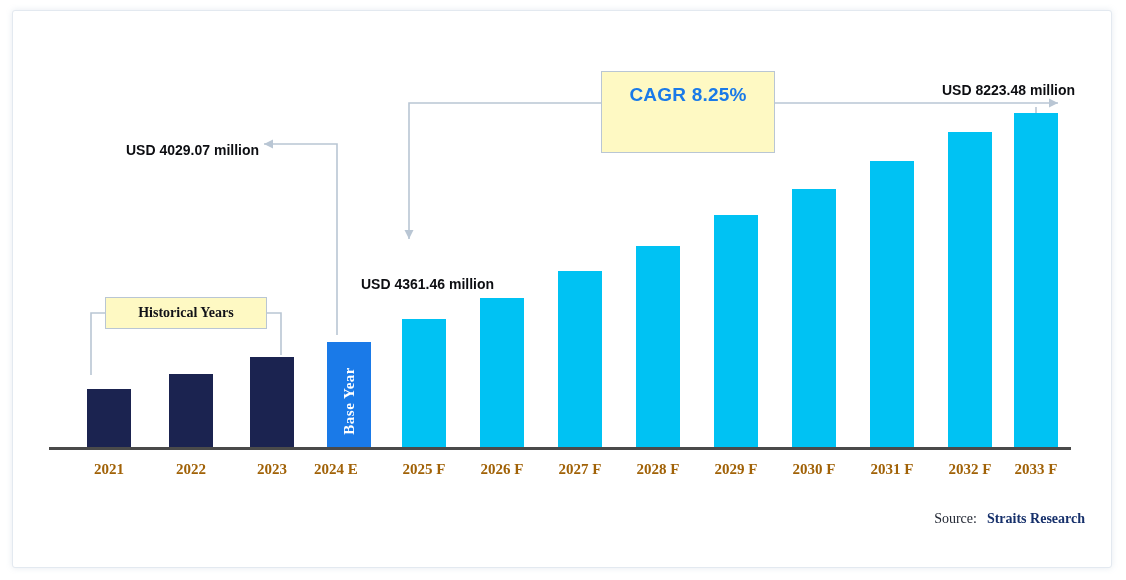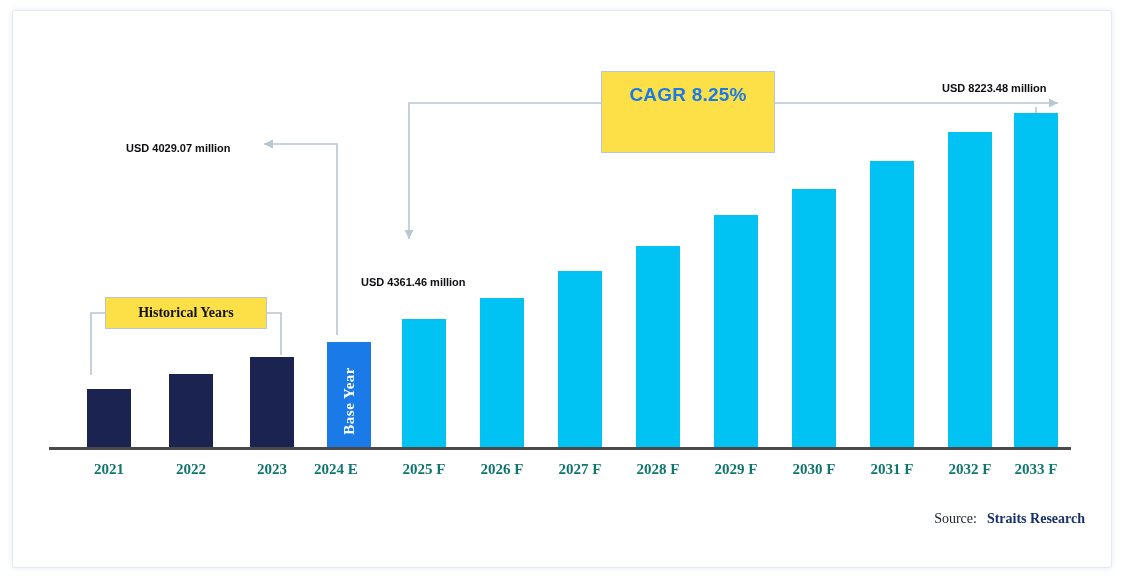--- a/index.html
+++ b/index.html
@@ -72,28 +72,28 @@
 
   
   .tick {
     position: absolute;
     top: 450px;
     width: 90px;
     text-align: center;
     font-family: "Liberation Serif", serif;
     font-weight: bold;
     font-size: 15px;
-    color: #0f766e;
+    color: #a16207;
     white-space: nowrap;
   }
 
   
   .callout {
     position: absolute;
-    background: #fde047;
+    background: #fef9c3;
     border: 1px solid #b9c6d4;
     box-sizing: border-box;
     text-align: center;
   }
   #historical-box {
     left: 92px;
     top: 286px;
     width: 162px;
     height: 32px;
     line-height: 30px;
@@ -123,21 +123,21 @@
     font-weight: bold;
     font-size: 15px;
     color: #111218;
   }
 
   
   .value-label {
     position: absolute;
     font-family: "Liberation Sans", sans-serif;
     font-weight: bold;
-    font-size: 11px;
+    font-size: 14px;
     color: #0d0e12;
     white-space: nowrap;
   }
   #label-base   { left: 113px; top: 131px; }
   #label-start  { left: 348px; top: 265px; }
   #label-end    { left: 929px; top: 71px; }
 
   
   #connectors {
     position: absolute;

